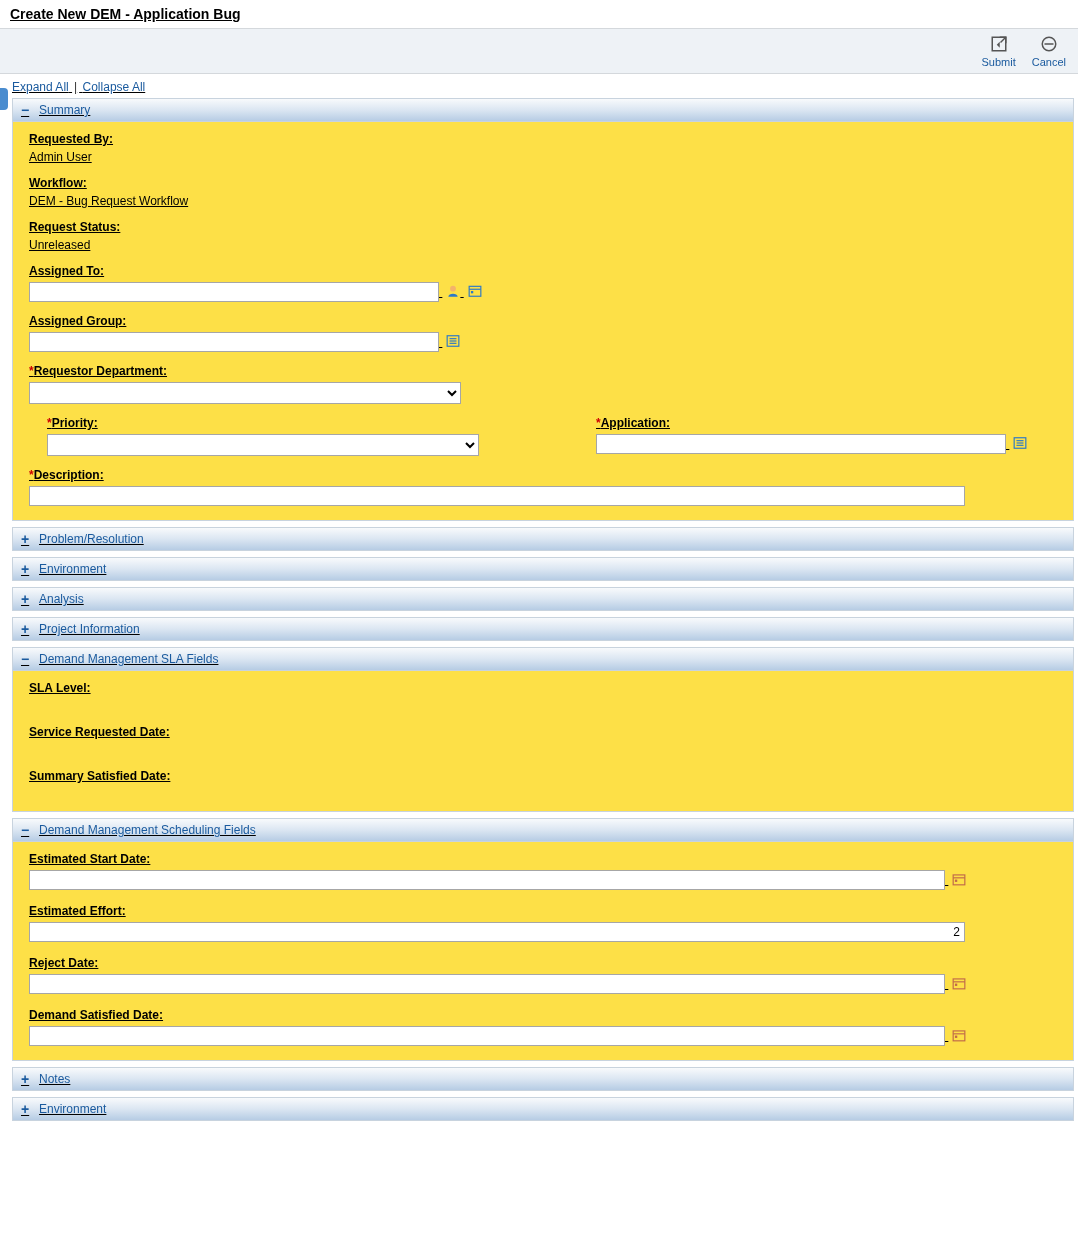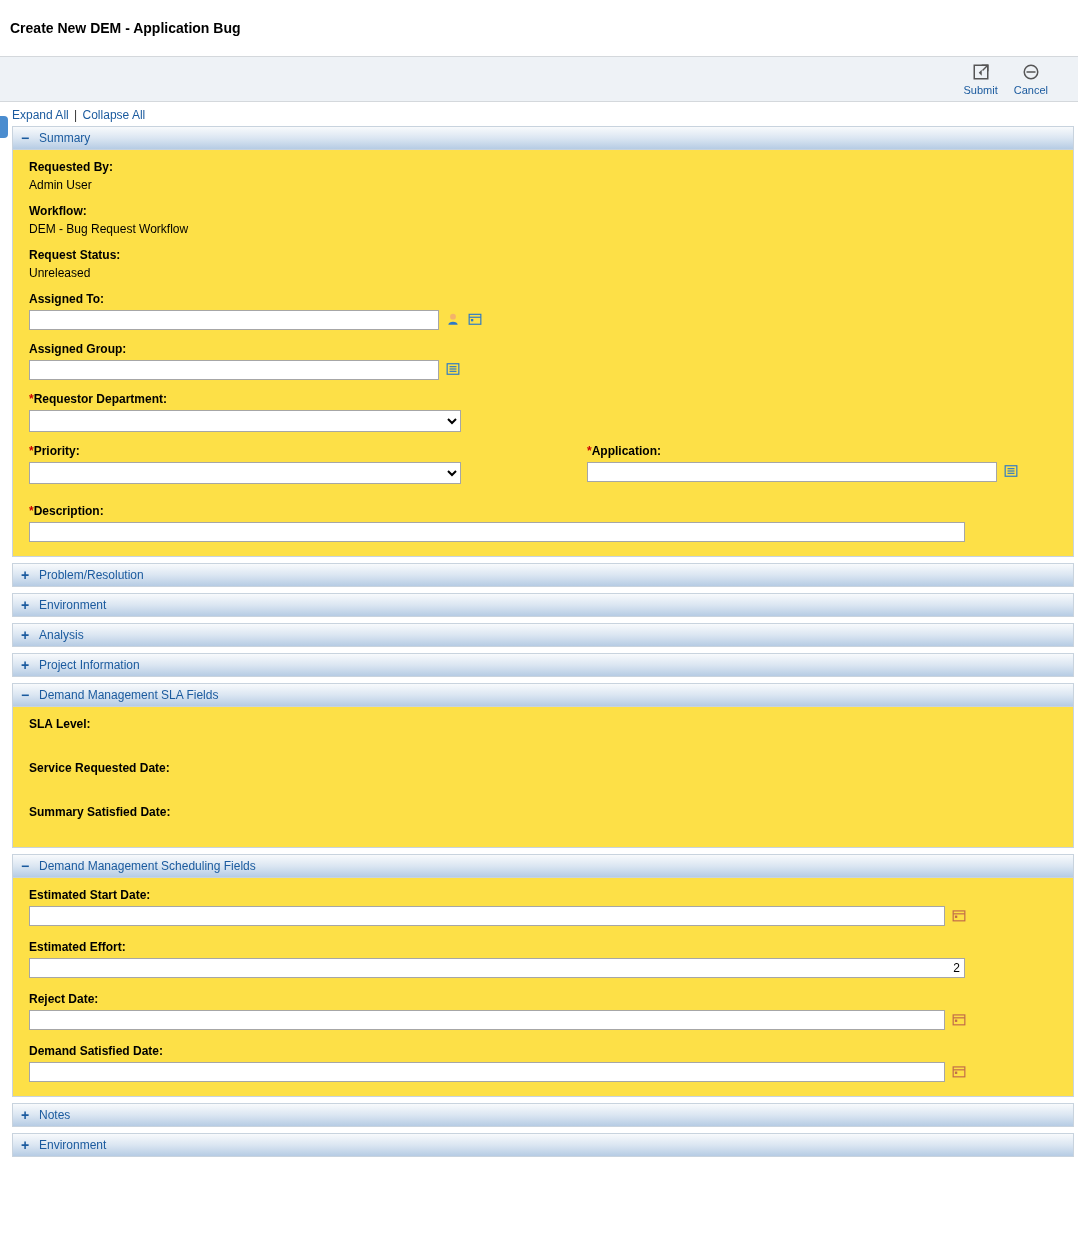--- a/index.html
+++ b/index.html
@@ -7,46 +7,48 @@
     margin: 0;
     font-family: Arial, Helvetica, sans-serif;
     font-size: 12px;
     color: #000;
     background: #fff;
     width: 1078px;
   }
   .page-title {
     font-size: 14px;
     font-weight: bold;
-    padding: 20px 10px;
+    padding: 6px 10px;
+    text-decoration: underline;
   }
   .toolbar {
     background: #eef2f6;
     border-top: 1px solid #d4d8dc;
     border-bottom: 1px solid #d4d8dc;
     height: 46px;
     display: flex;
     justify-content: flex-end;
     align-items: center;
-    padding: 0 30px;
+    padding: 0 12px;
     gap: 16px;
   }
   .tool-btn {
     display: flex;
     flex-direction: column;
     align-items: center;
     font-size: 11px;
     color: #1a5a9e;
     cursor: pointer;
     gap: 1px;
   }
   .tool-btn svg { width: 18px; height: 18px; }
   .content {
     padding: 4px 4px 20px 12px;
     position: relative;
+    text-decoration: underline;
   }
   .expand-handle {
     position: absolute;
     left: 0px;
     top: 14px;
     width: 8px;
     height: 22px;
     background: #4a8ccf;
     border-radius: 0 4px 4px 0;
   }
@@ -93,20 +95,21 @@
     margin-bottom: 4px;
     display: block;
   }
   .field-value {
     font-size: 12px;
   }
   .req { color: #c00; }
   .row2 {
     display: flex;
     gap: 88px;
+    margin-left: 18px;
   }
   .row2 > .field { flex: 1; }
   input[type=text].txt {
     width: 410px;
     height: 20px;
     border: 1px solid #a6a6a6;
     padding: 1px 4px;
     font-size: 12px;
   }
   input[type=text].txt-wide {
@@ -243,21 +246,21 @@
             <svg width="14" height="14" viewBox="0 0 24 24">
                 <rect x="2" y="3" width="20" height="18" fill="none" stroke="#2d79c7" stroke-width="2"></rect>
                 <line x1="6" y1="8" x2="18" y2="8" stroke="#2d79c7" stroke-width="2"></line>
                 <line x1="6" y1="12" x2="18" y2="12" stroke="#2d79c7" stroke-width="2"></line>
                 <line x1="6" y1="16" x2="18" y2="16" stroke="#2d79c7" stroke-width="2"></line>
               </svg>
           </span>
         </div>
       </div>
 
-      <div class="field" style="margin-bottom:0;margin-top:8px;">
+      <div class="field" style="margin-bottom:0;">
         <span class="field-label"><span class="req">*</span><span>Description:</span></span>
         <input type="text" class="txt-wide" style="width: 936px;" value="">
       </div>
 
     </div>
   </div>
 
   <div class="section">
     <div class="section-header">
       <span class="toggle">+</span>

